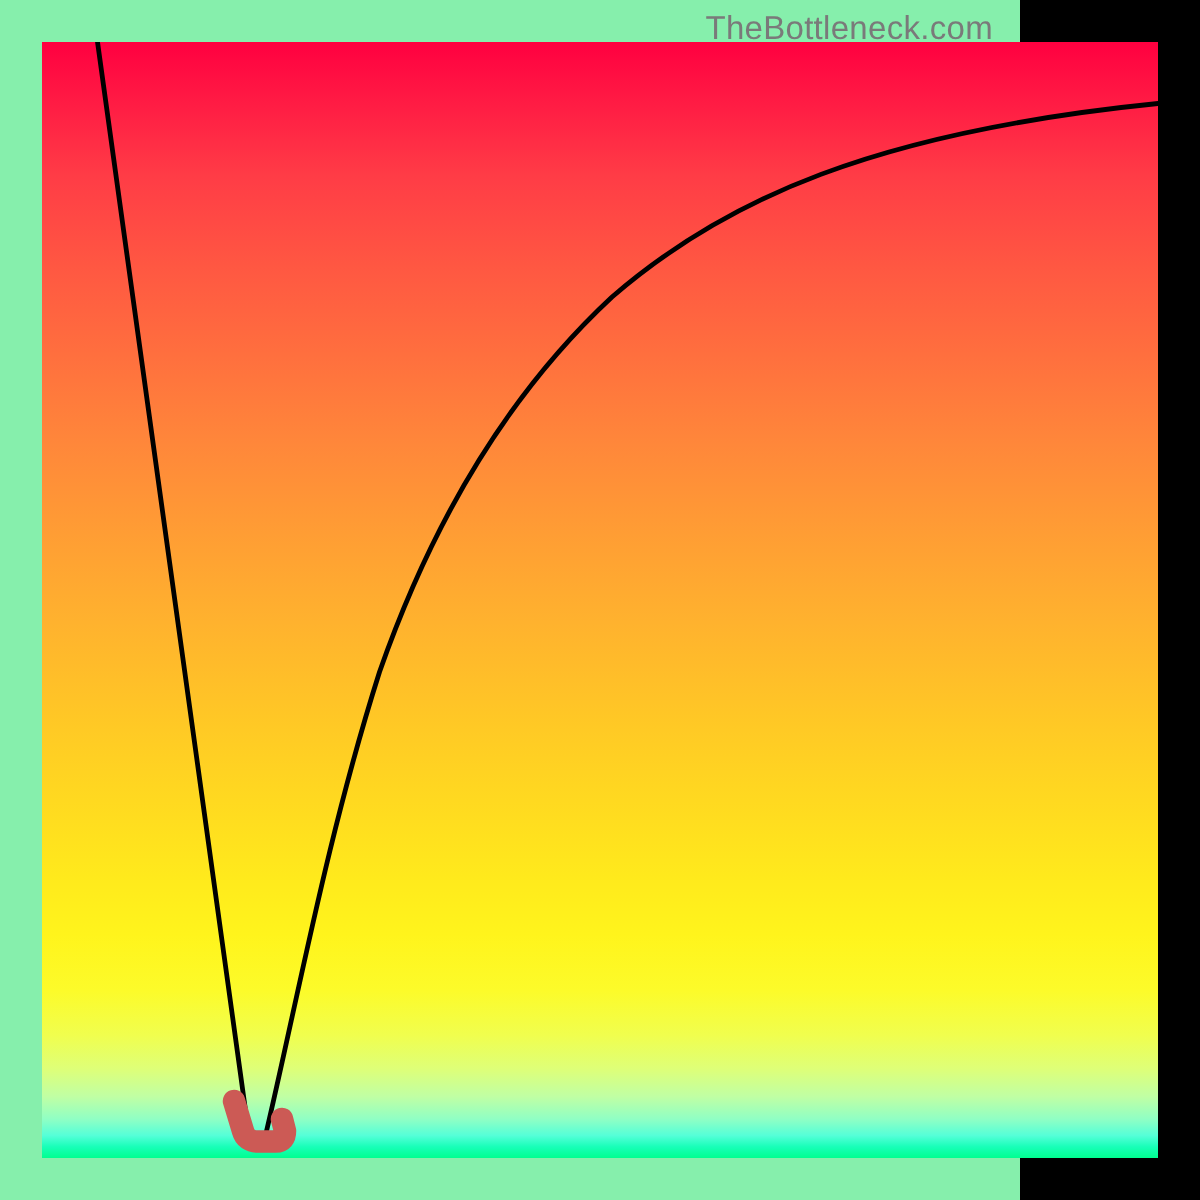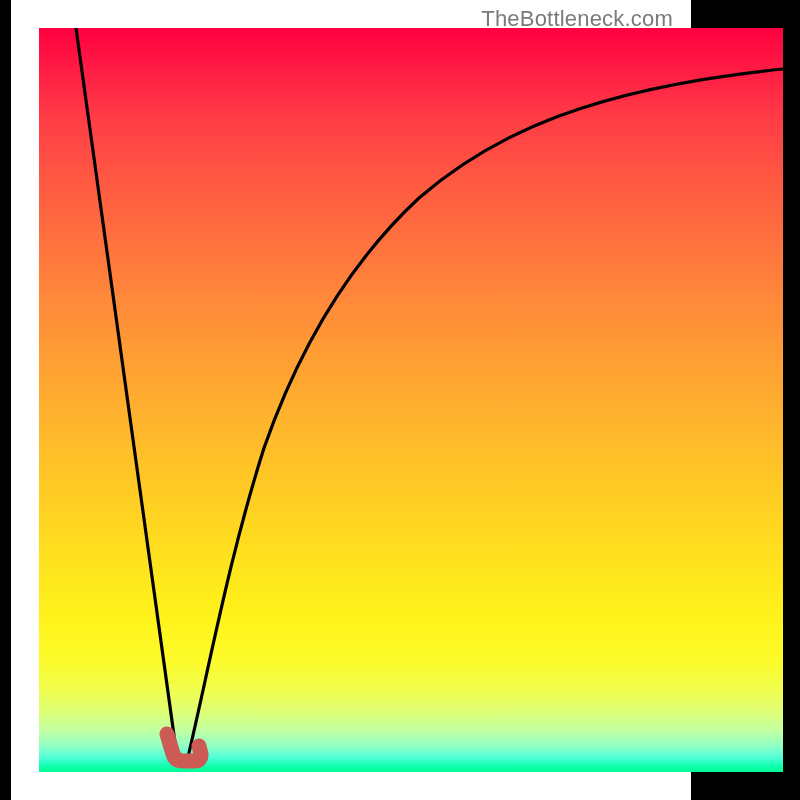--- a/index.html
+++ b/index.html
@@ -6,25 +6,25 @@
     margin: 0;
     padding: 0;
     width: 800px;
     height: 800px;
     background: #000;
     overflow: hidden;
     font-family: Arial, Helvetica, sans-serif;
   }
   .frame {
     position: absolute;
-    left: 11px;
+    left: 0;
     top: 0;
     width: 680px;
     height: 800px;
-    background: #ffffff;
+    background: #86efac;
   }
   .plot-area {
     position: absolute;
     left: 28px;
     top: 28px;
     width: 744px;
     height: 744px;
     overflow: hidden;
   }
   .gradient-bg {

